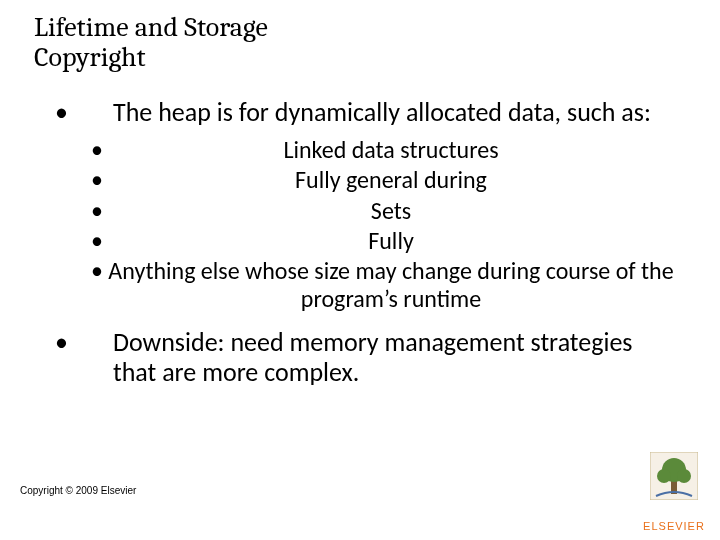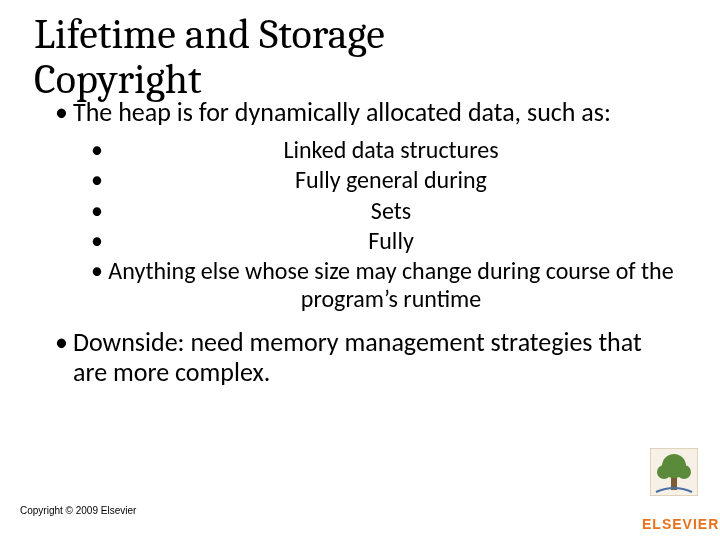--- a/index.html
+++ b/index.html
@@ -16,21 +16,21 @@
     position: relative;
     width: 720px;
     height: 540px;
     box-sizing: border-box;
   }
   .title {
     position: absolute;
     left: 34px;
     top: 12px;
     font-family: Cambria, Georgia, "Times New Roman", serif;
-    font-size: 42px;
+    font-size: 28px;
     line-height: 1.08;
     font-weight: 400;
     color: #000;
   }
   .body {
     position: absolute;
     left: 55px;
     top: 98px;
     width: 620px;
     font-size: 26px;
@@ -39,60 +39,60 @@
   .b1 {
     display: flex;
     margin-bottom: 8px;
   }
   .b1 .dot {
     width: 18px;
     flex: 0 0 18px;
     font-size: 26px;
     line-height: 1.15;
   }
-  .b1 .txt { flex: 1; }
+  .b1 .txt { flex: 1; margin-left: 40px; }
   .sub {
     margin-left: 36px;
     margin-top: 2px;
     margin-bottom: 14px;
   }
   .b2 {
     display: flex;
     font-size: 24px;
     line-height: 1.18;
     margin-bottom: 2px;
   }
   .b2 .dot {
     width: 16px;
     flex: 0 0 16px;
   }
   .b2 .txt { flex: 1; text-align: center; }
   .copyright {
     position: absolute;
     left: 20px;
-    bottom: 24px;
+    bottom: 44px;
     font-family: Arial, sans-serif;
     font-size: 10px;
     color: #000;
   }
   .logo {
     position: absolute;
     right: 14px;
     bottom: 8px;
     width: 64px;
     text-align: center;
   }
   .logo svg { display: block; margin: 0 auto; }
   .logo-text {
     font-family: Arial, sans-serif;
-    font-size: 14px;
+    font-size: 11px;
     letter-spacing: 1px;
     color: #e9711c;
     margin-top: 20px;
-    font-weight: 700;
+    font-weight: 400;
   }
 </style>
 </head>
 <body>
 
 <div class="slide">
 
   <div class="title">
     <span>Lifetime and Storage</span><br>
     <span>Copyright</span>

